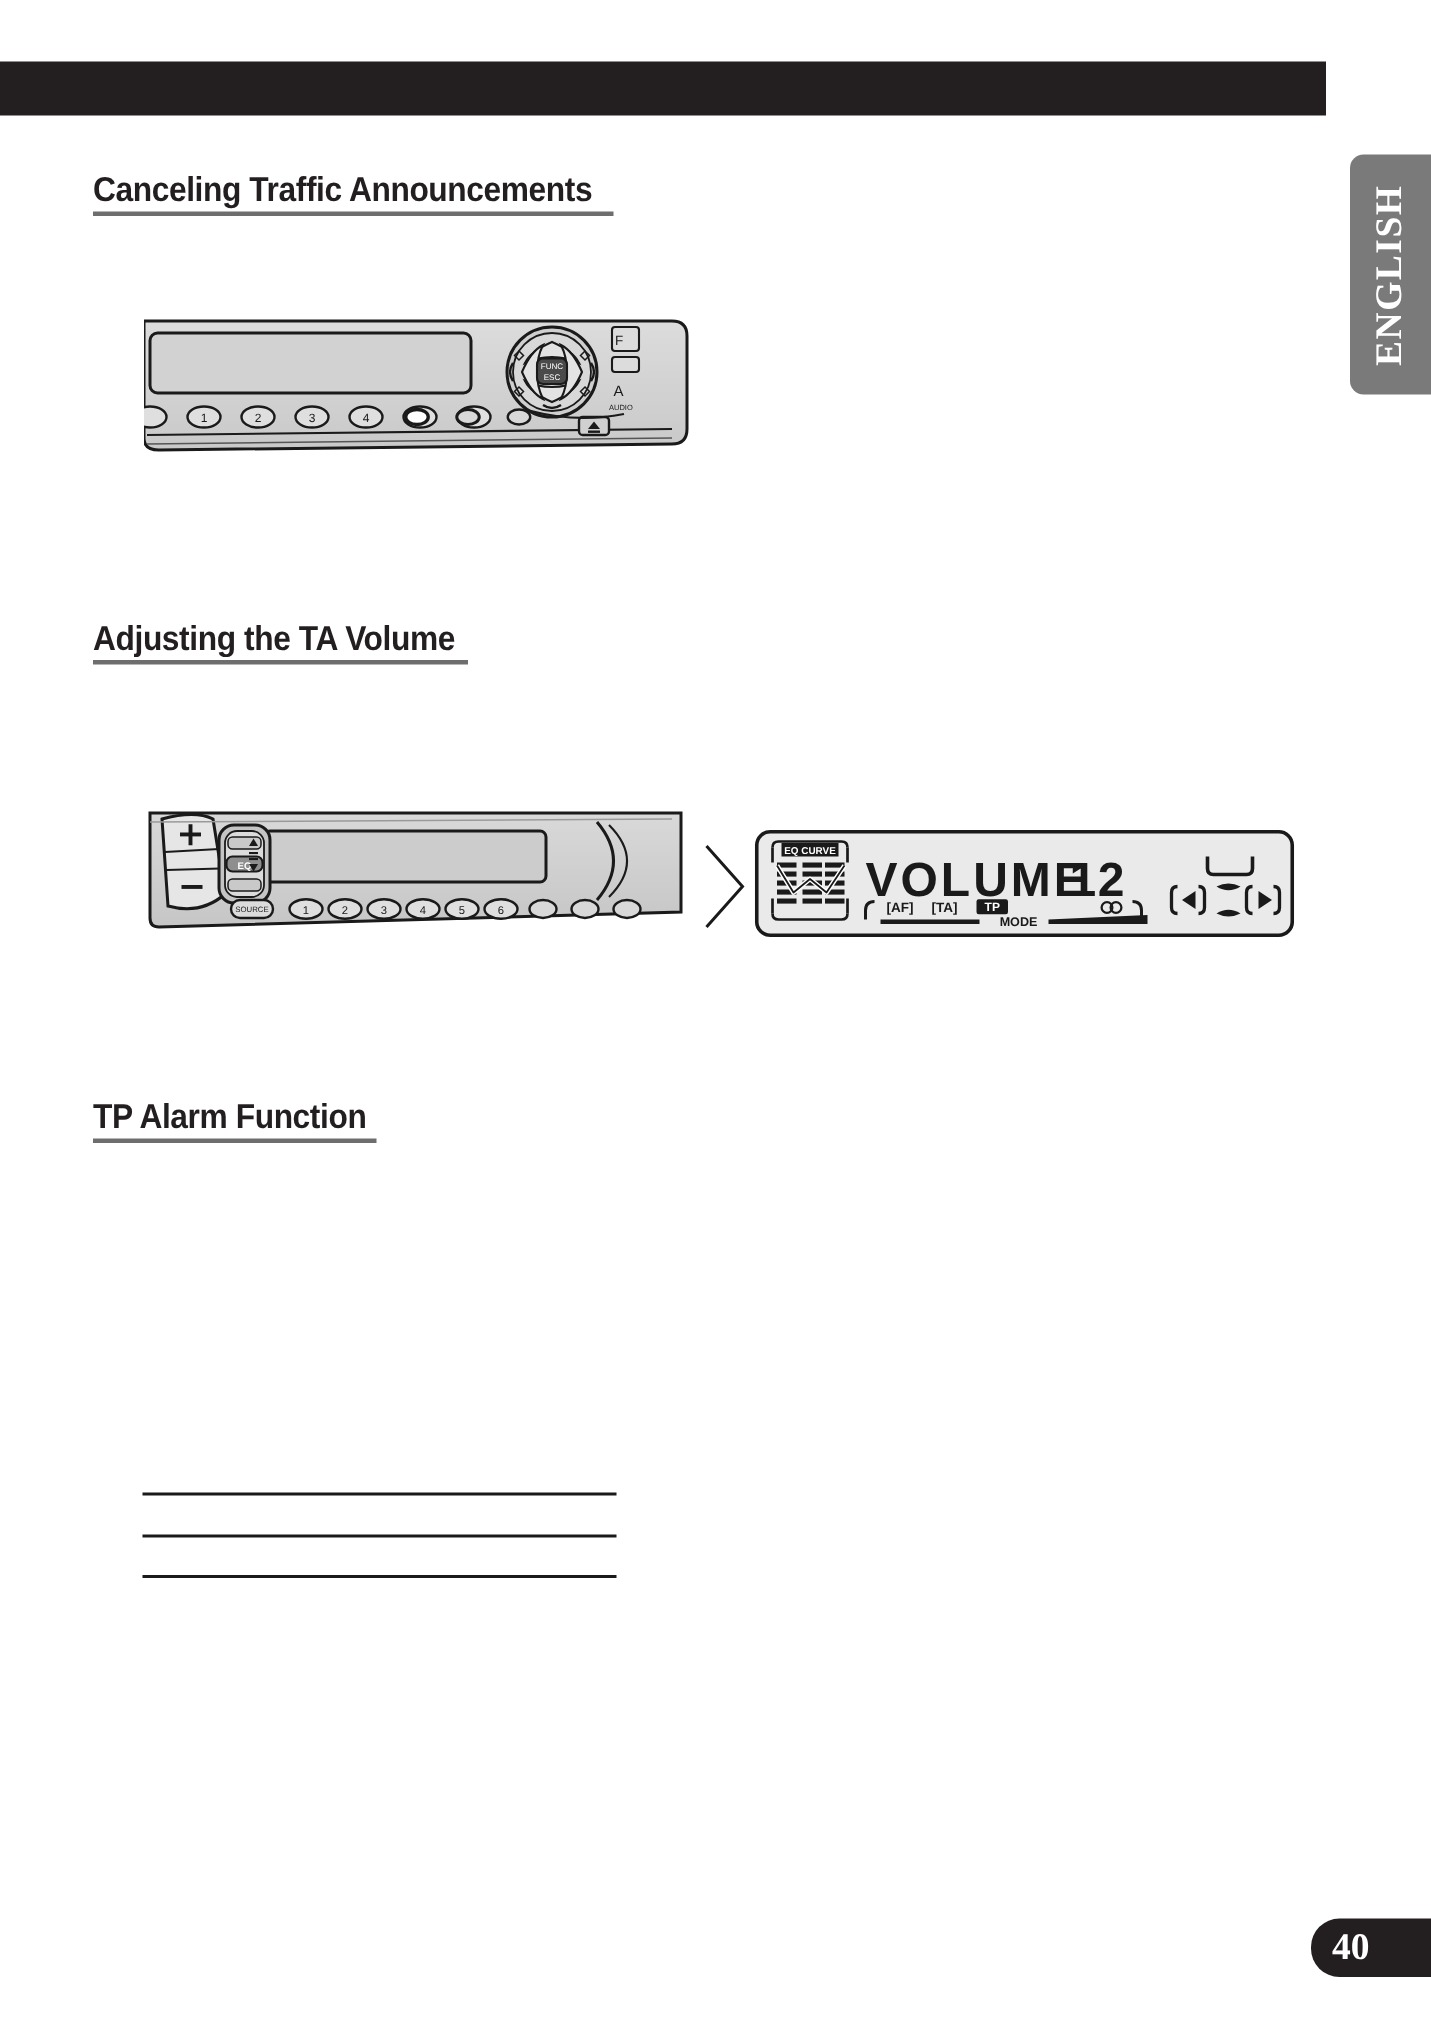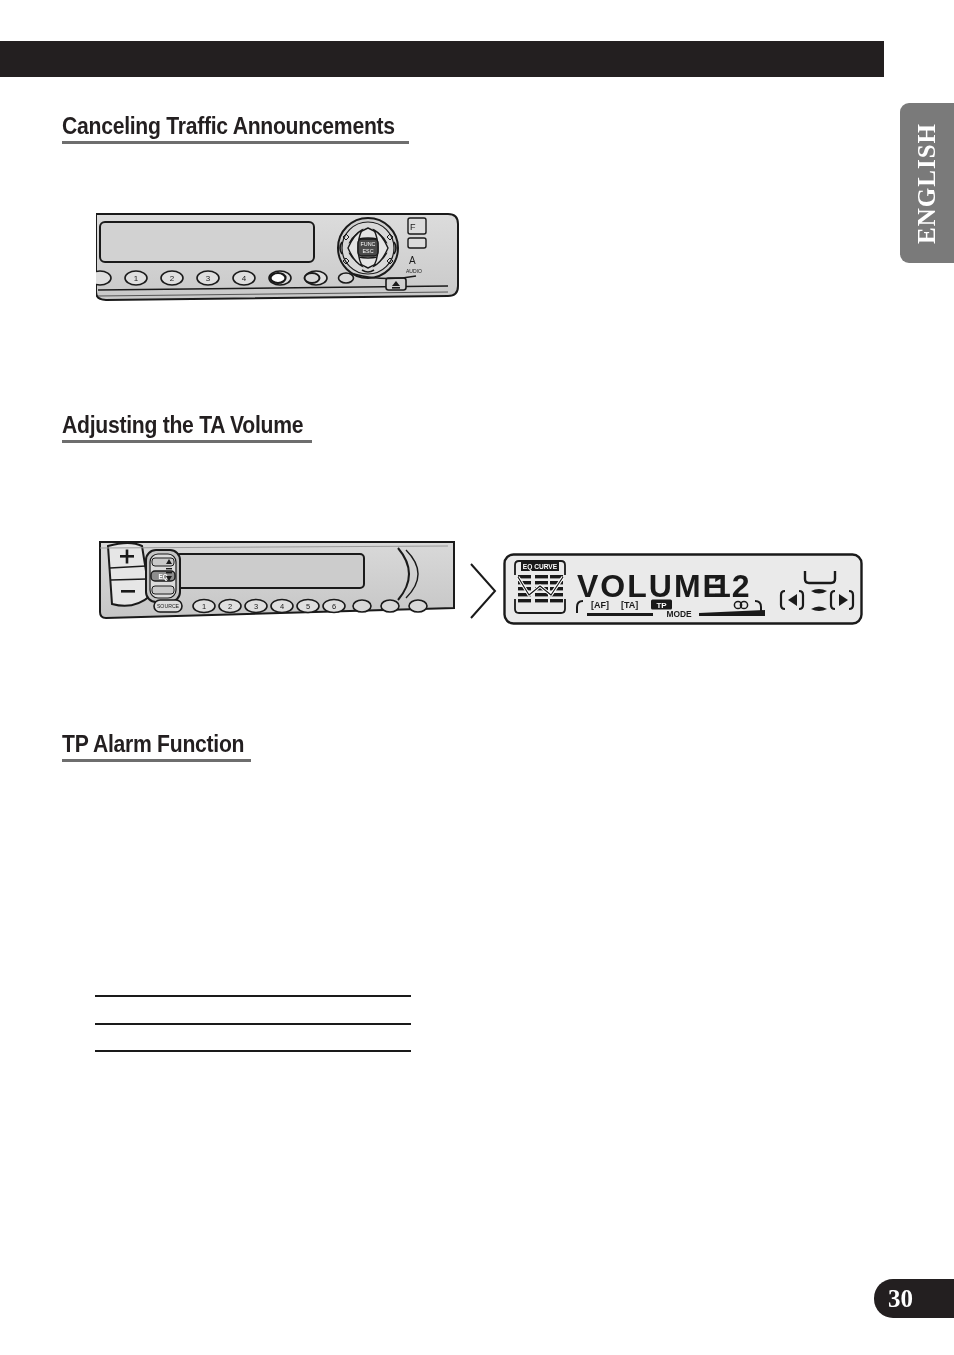--- a/index.html
+++ b/index.html
@@ -377,14 +377,14 @@
       </g>
     </g>
   </svg>
 </div>
 
 <div class="body-rule" id="br1"></div>
 <div class="body-rule" id="br2"></div>
 <div class="body-rule" id="br3"></div>
 
 <div class="page-badge">
-  <span class="num">30</span>
+  <span class="num">40</span>
 </div>
 
 </body></html>

